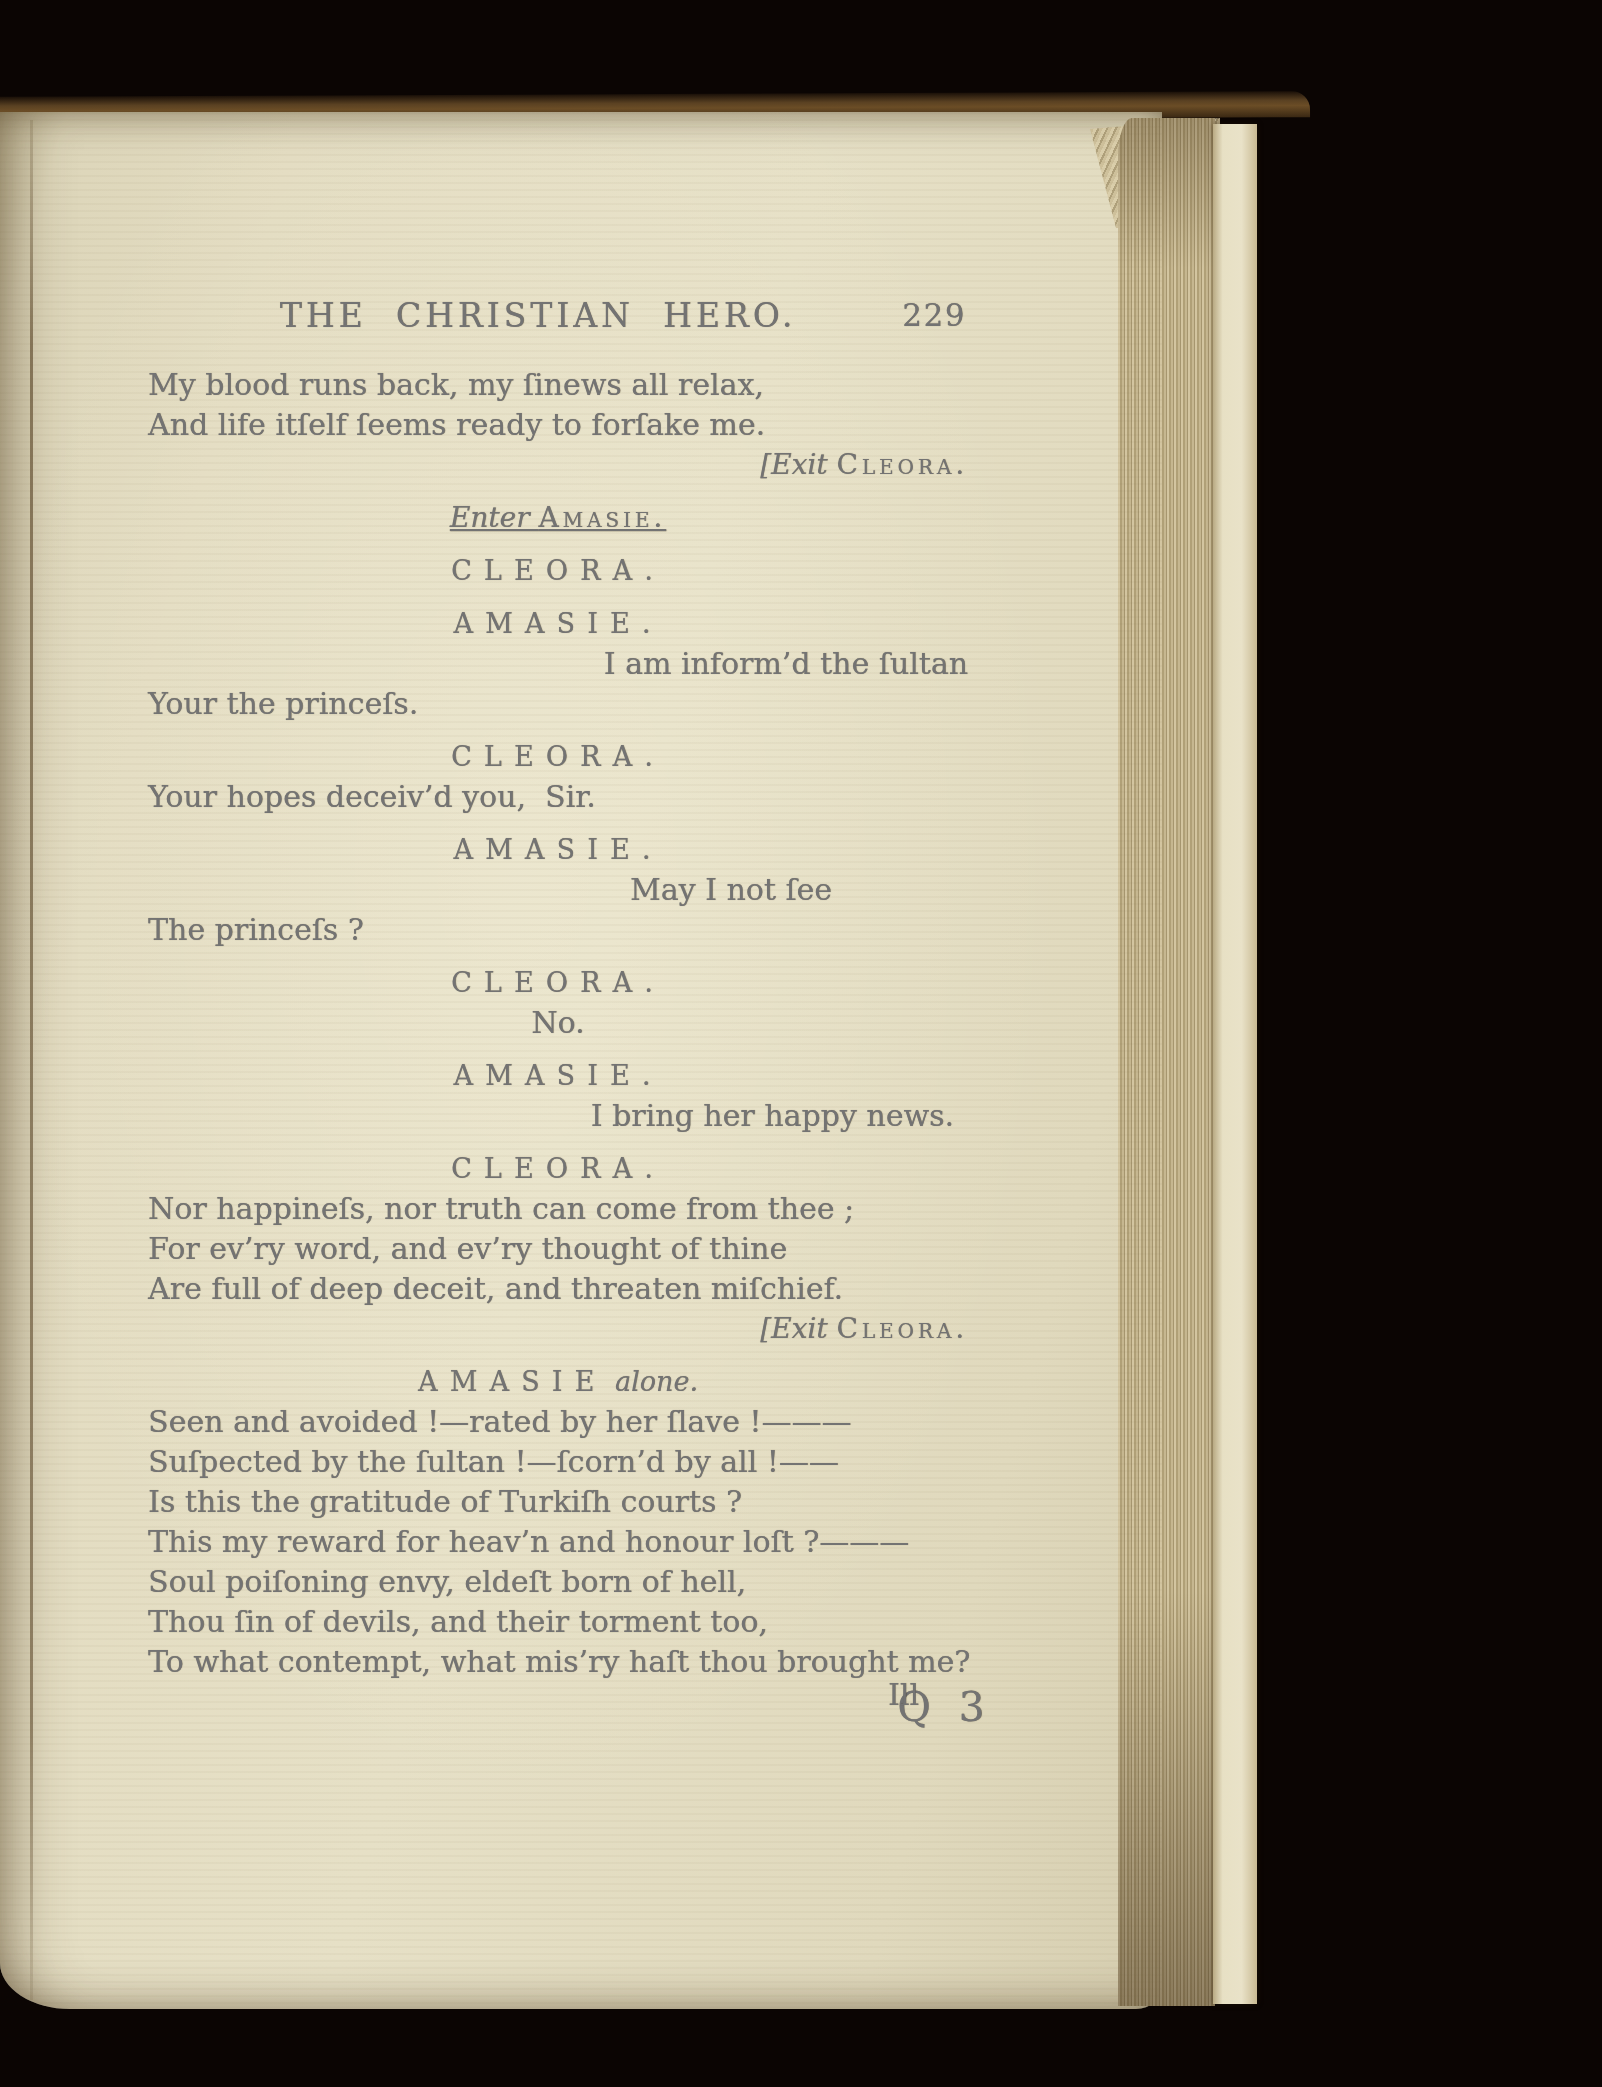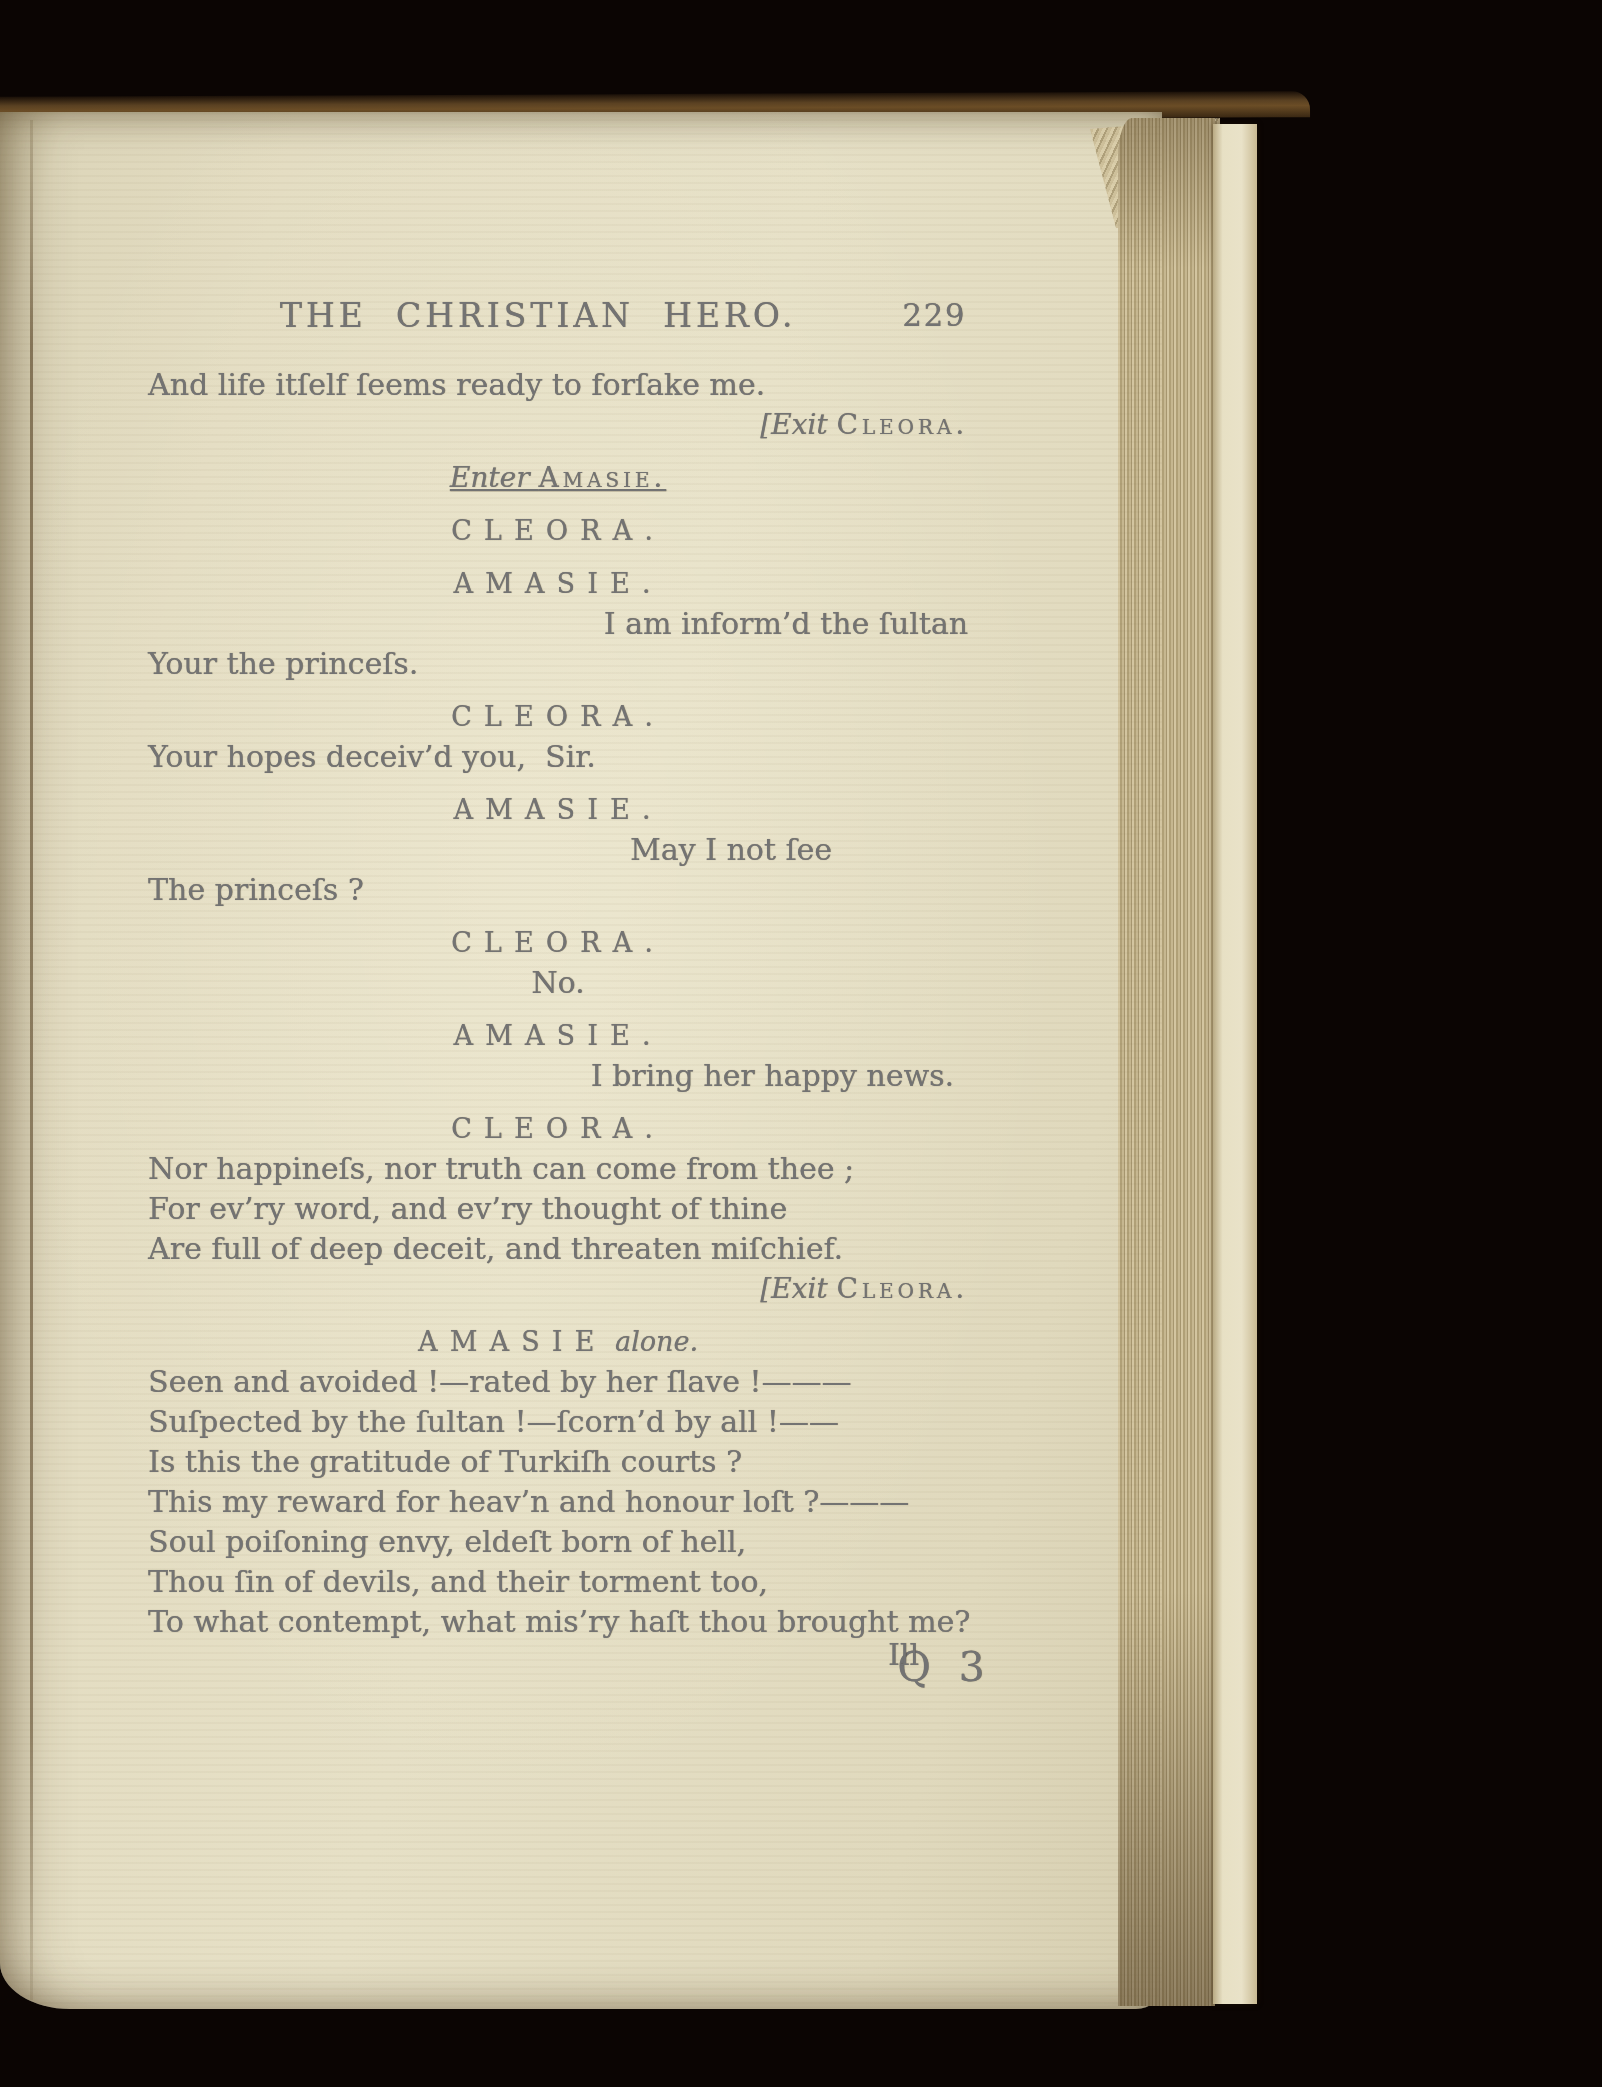--- a/index.html
+++ b/index.html
@@ -114,20 +114,21 @@
 <div class="top-page-strip"></div>
 <div class="leather"></div>
 <div class="laid-texture"></div>
 
 <div class="text-block">
   <div class="title-row">
     <div class="running-title">THE CHRISTIAN HERO.</div>
     <div class="page-number">229</div>
   </div>
   <div class="lines" id="lines">
+      <div class="line t-verse align-left"><span class="seg-plain">My blood runs back, my ſinews all relax,</span></div>
       <div class="line t-verse align-left"><span class="seg-plain">And life itſelf ſeems ready to forſake me.</span></div>
       <div class="line t-stage align-right"><span class="seg-italic">[Exit </span><span class="seg-smallcaps">Cleora.</span></div>
       <div class="line t-direction align-center"><span class="seg-italic">Enter </span><span class="seg-smallcaps">Amasie.</span></div>
       <div class="line t-speaker align-center"><span class="seg-spaced">CLEORA.</span></div>
       <div class="line t-speaker align-center"><span class="seg-spaced">AMASIE.</span></div>
       <div class="line t-verse align-right"><span class="seg-plain">I am inform’d the ſultan</span></div>
       <div class="line t-verse align-left"><span class="seg-plain">Your the princeſs.</span></div>
       <div class="line t-speaker align-center"><span class="seg-spaced">CLEORA.</span></div>
       <div class="line t-verse align-left"><span class="seg-plain">Your hopes deceiv’d you,&nbsp; Sir.</span></div>
       <div class="line t-speaker align-center"><span class="seg-spaced">AMASIE.</span></div>

